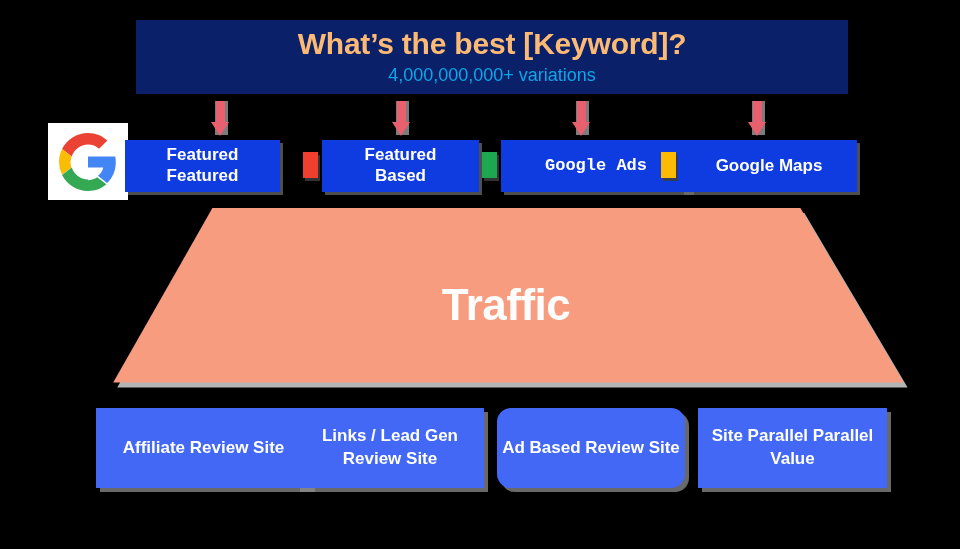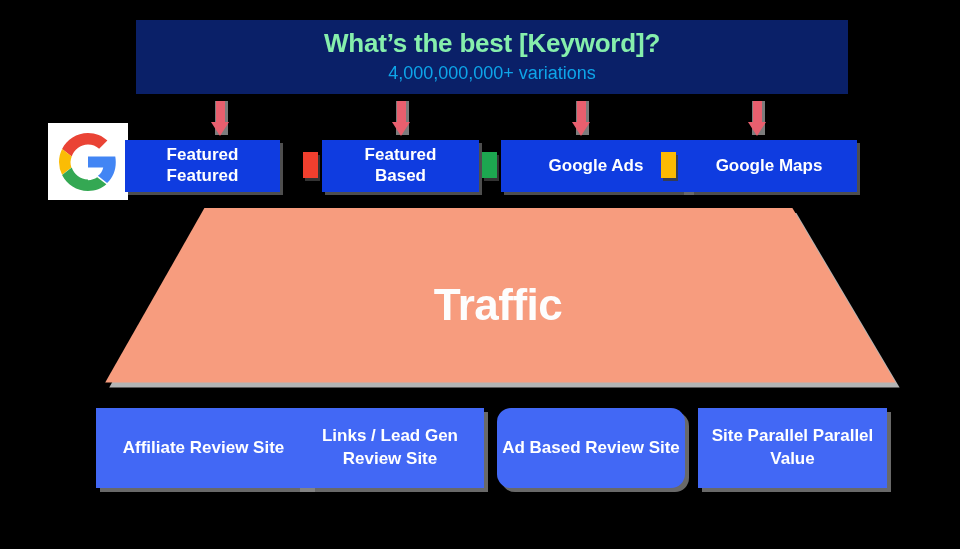--- a/index.html
+++ b/index.html
@@ -29,22 +29,22 @@
     width: 712px;
     height: 74px;
     background: #0A2068;
     display: flex;
     flex-direction: column;
     align-items: center;
     justify-content: center;
     box-sizing: border-box;
   }
   .query-title {
-    color: #86efac;
-    font-size: 26px;
+    color: #fdba74;
+    font-size: 30px;
     font-weight: bold;
     line-height: 1.1;
     letter-spacing: -0.2px;
     white-space: nowrap;
   }
   .query-sub {
     color: #0ea5e9;
     font-size: 18px;
     font-weight: normal;
     line-height: 1.2;
@@ -124,21 +124,21 @@
     position: absolute;
     top: 152px;
     width: 15px;
     height: 26px;
     box-shadow: 2px 3px 0 rgba(60,60,60,0.85);
   }
 
   
   .traffic-wrap {
     position: absolute;
-    left: 98px;
+    left: 106px;
     top: 204px;
     width: 800px;
     height: 186px;
   }
   .traffic-shadow,
   .traffic-shape {
     position: absolute;
     inset: 0;
     clip-path: polygon(13.3% 2.2%, 86.8% 2.2%, 99.7% 96%, 0.9% 96%);
   }
@@ -225,21 +225,21 @@
       <span>Featured</span>
       <span>Featured</span>
     </div>
   </div>
   <div class="serp-box" style="left:322px; width:157px;">
     <div>
       <span>Featured</span>
       <span>Based</span>
     </div>
   </div>
-  <div class="serp-box" style="left:501px; width:190px;">
+  <div class="serp-box" style="left:501px; width:190px;font-family:Liberation Mono, monospace;">
     <div>
       <span>Google Ads</span>
     </div>
   </div>
   <div class="serp-box" style="left:681px; width:176px;">
     <div>
       <span>Google Maps</span>
     </div>
   </div>
 

